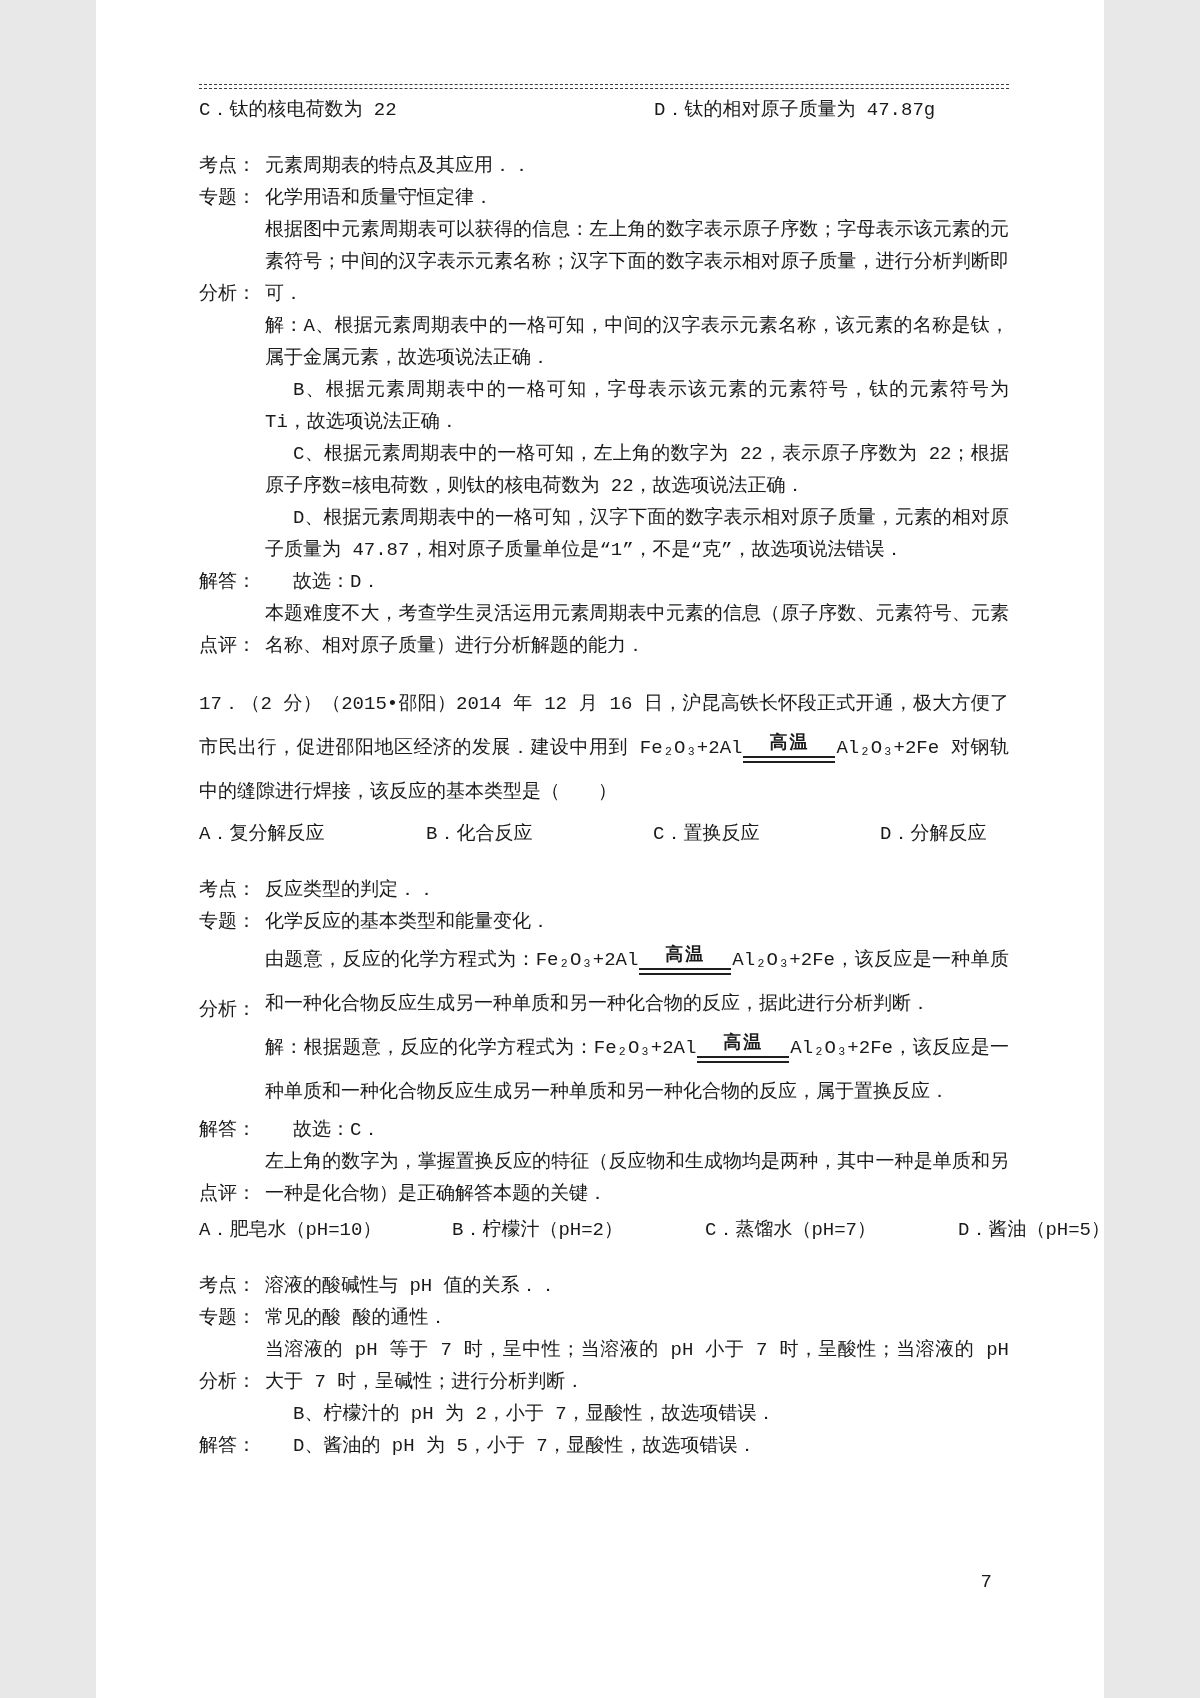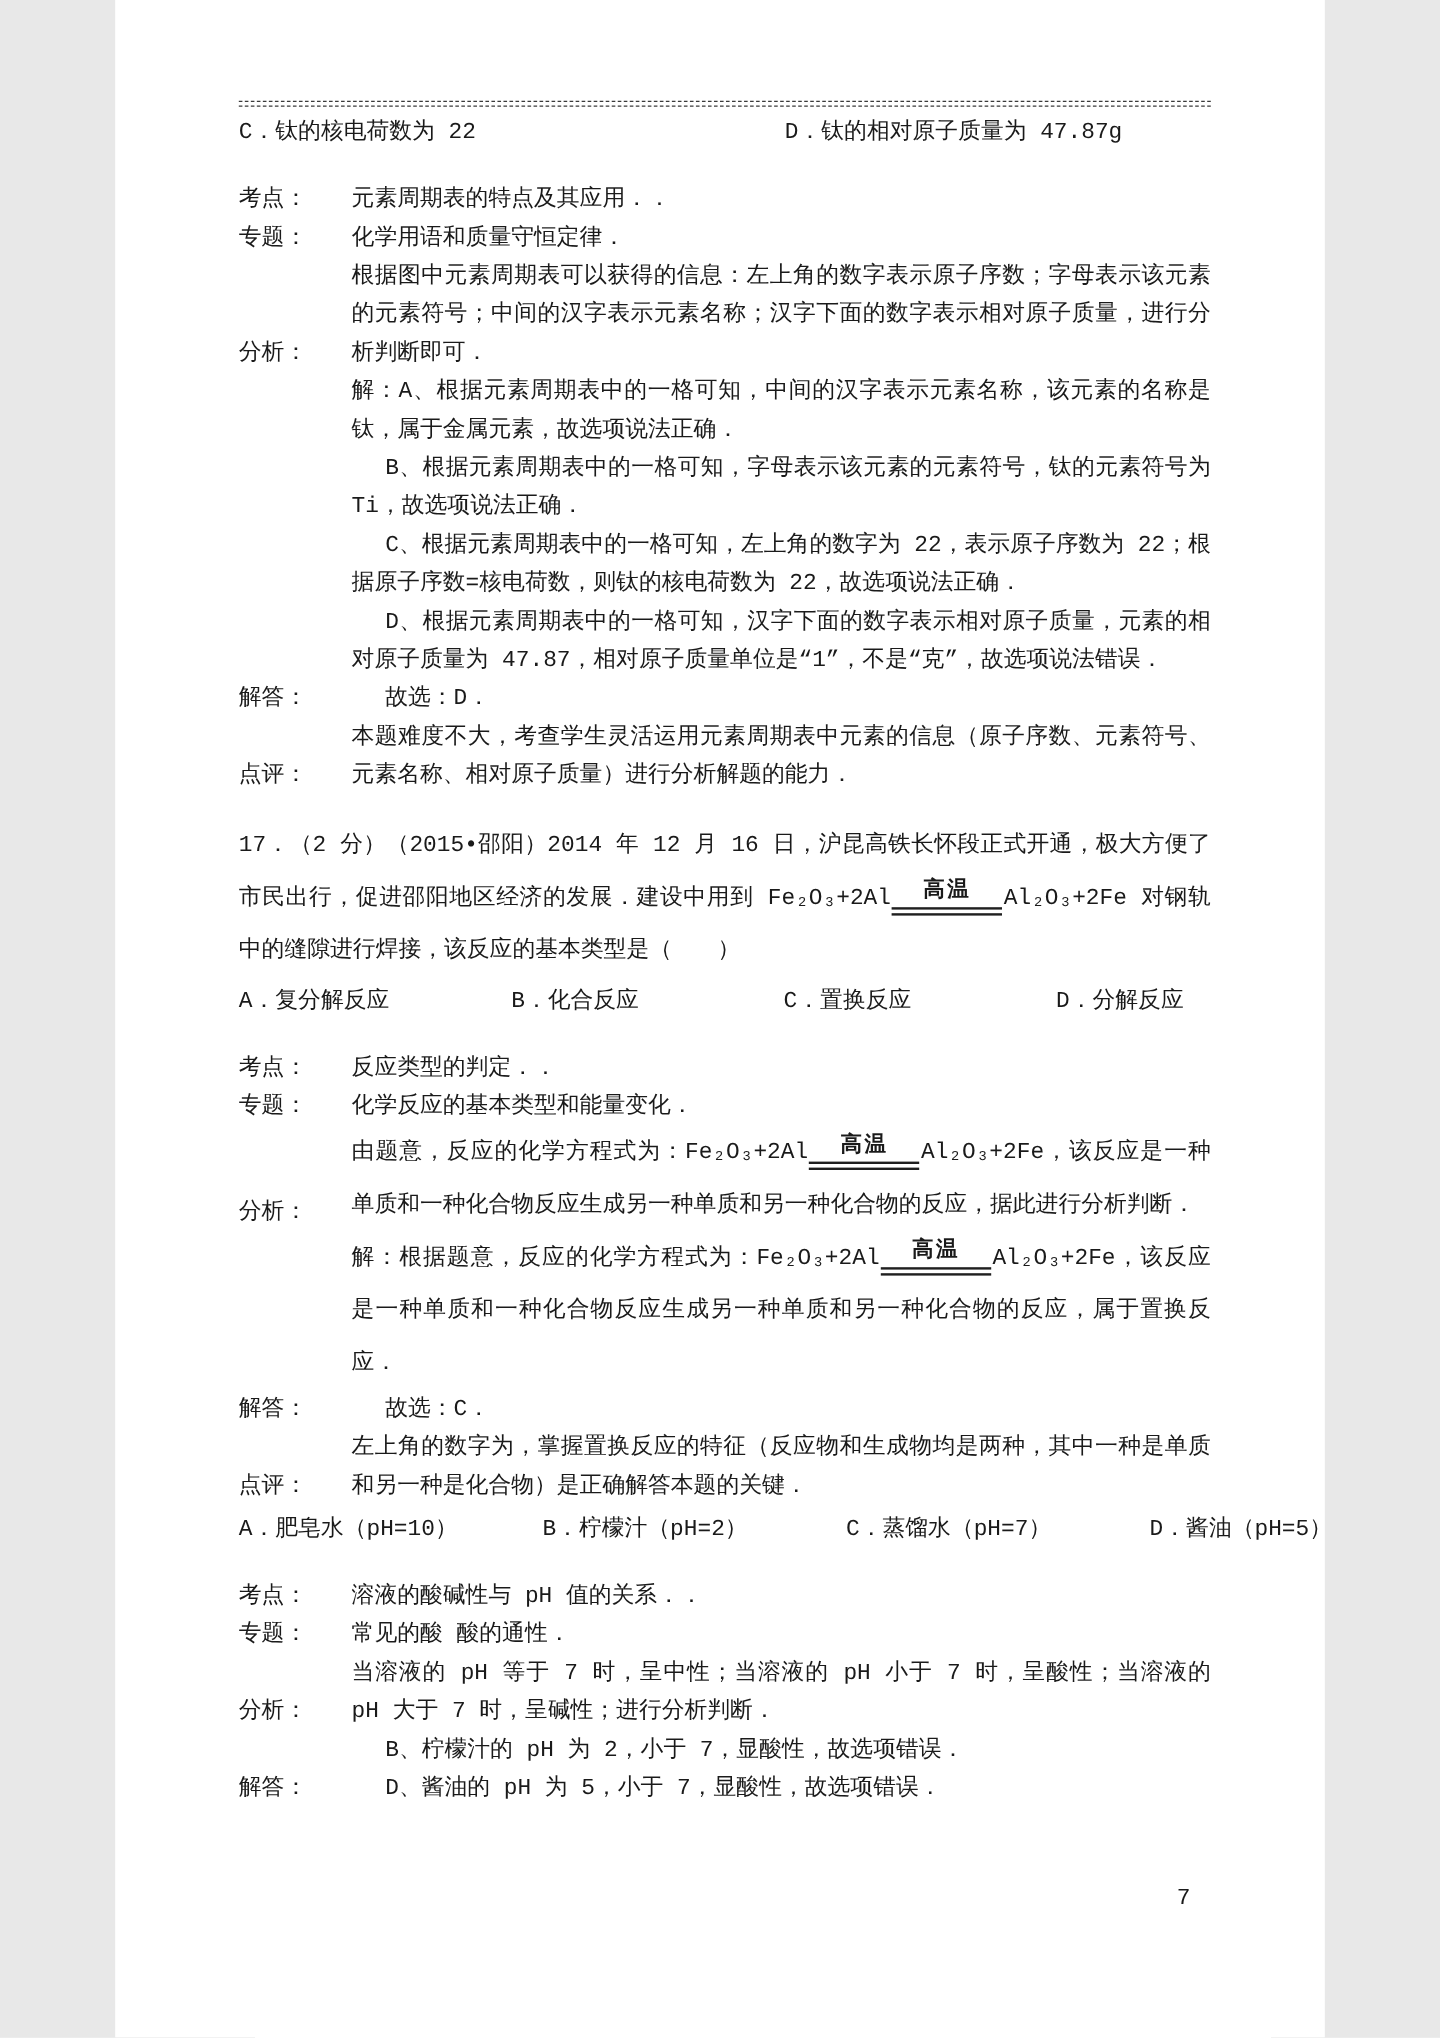--- a/index.html
+++ b/index.html
@@ -22,21 +22,21 @@
     border-top:1px dashed #3a3a3a;
     border-bottom:1px dashed #3a3a3a;
   }
   p{margin:0;}
   .cd-row{display:grid;grid-template-columns:455px 1fr;margin-top:5px;}
   .opts4a{display:grid;grid-template-columns:repeat(4,227px);margin-top:4px;}
   .opts4b{display:grid;grid-template-columns:repeat(4,253px);margin-top:4px;}
   .qa{margin-top:24px;}
   .qa-row{display:flex;align-items:flex-end;}
   .qa-label{flex:none;width:66px;}
-  .qa-content{flex:1;text-align:justify;margin-left:28px;}
+  .qa-content{flex:1;text-align:justify;}
   .sub{text-indent:28px;}
   .stem{margin-top:20px;text-align:justify;}
   .stem-eq{line-height:44px;}
   .eqpara{line-height:44px;text-align:justify;}
   .eq{
     display:inline-flex;
     flex-direction:column;
     align-items:center;
     vertical-align:middle;
     margin:0 1px;

